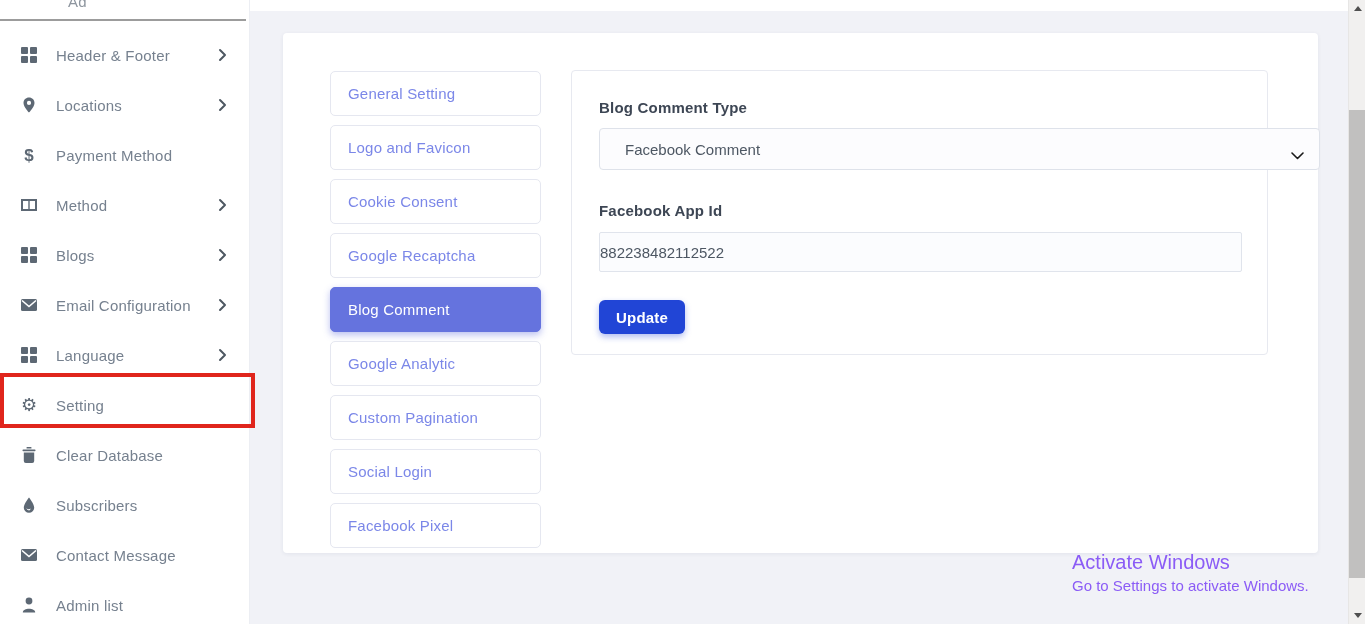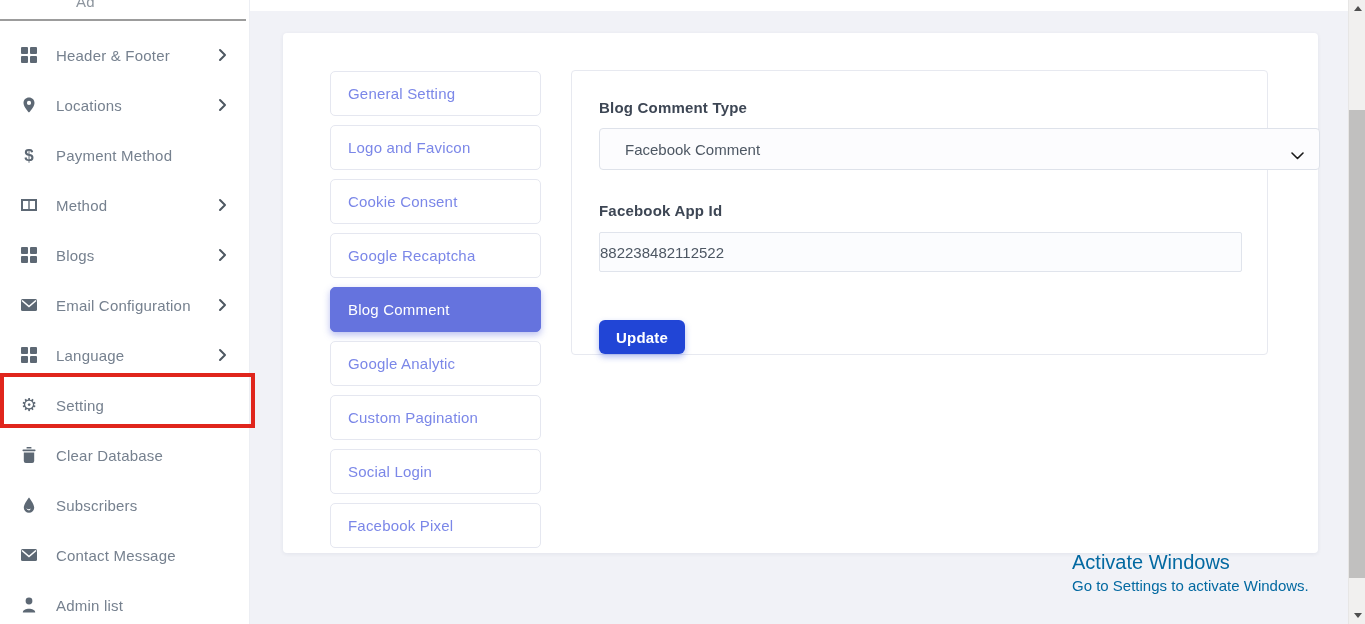--- a/index.html
+++ b/index.html
@@ -8,21 +8,21 @@
     position: relative;
     font-family: "Liberation Sans", sans-serif;
     background: #f1f2f7;
   }
 
   
   .sidebar {
     position: absolute; left: 0; top: 0; width: 250px; height: 624px;
     background: #ffffff; border-right: 1px solid #eceef3; z-index: 2;
   }
-  .sidebar-cutoff { position: absolute; left: 8px; top: 0; width: 250px; height: 18px; overflow: hidden; }
+  .sidebar-cutoff { position: absolute; left: 0; top: 0; width: 250px; height: 18px; overflow: hidden; }
   .sidebar-cutoff span {
     position: absolute; left: 68px; top: -7px;
     font-size: 15px; color: #8d959e; letter-spacing: .2px;
   }
   .sidebar-divider { position: absolute; left: 0; top: 19px; width: 246px; height: 2px; background: #9c9c9c; }
   .menu { position: absolute; left: 0; top: 30px; width: 250px; }
   .menu-item {
     position: relative; height: 50px; display: flex; align-items: center;
     padding-left: 20px; cursor: pointer;
   }
@@ -89,25 +89,25 @@
   .text-input {
     position: absolute; left: 27px; top: 161px; width: 643px; height: 40px;
     border: 1px solid #e0e4ec; background: #fbfcfe; border-radius: 2px;
     font-size: 15px; color: #4d5763;
     font-family: "Liberation Sans", sans-serif; outline: none;
   }
   .update-btn {
     position: absolute; left: 27px; top: 229px; height: 34px; padding: 0 17px;
     background: #2145d6; color: #ffffff; border: none; border-radius: 6px;
     font-size: 15px; font-weight: 600; font-family: "Liberation Sans", sans-serif;
-    cursor: pointer; box-shadow: 0 3px 6px rgba(33,69,214,0.35); letter-spacing: .2px; margin-top: 20px;
-  }
-
-  
-  .watermark { position: absolute; left: 822px; top: 550px; color: #0369a1; }
+    cursor: pointer; box-shadow: 0 3px 6px rgba(33,69,214,0.35); letter-spacing: .2px;
+  }
+
+  
+  .watermark { position: absolute; left: 822px; top: 550px; color: #8b5cf6; }
   .watermark .wm-title { font-size: 20px; line-height: 1.2; }
   .watermark .wm-sub { font-size: 15px; margin-top: 3px; }
 
   
   .scrollbar {
     position: absolute; right: 0; top: 0; width: 17px; height: 624px;
     background: #f1f0ef; border-left: 1px solid #e7e6e5; z-index: 3;
   }
   .sb-arrow { position: absolute; left: 0; width: 17px; height: 17px; display: flex; align-items: center; justify-content: center; cursor: pointer; }
   .sb-arrow.up { top: 0; }

